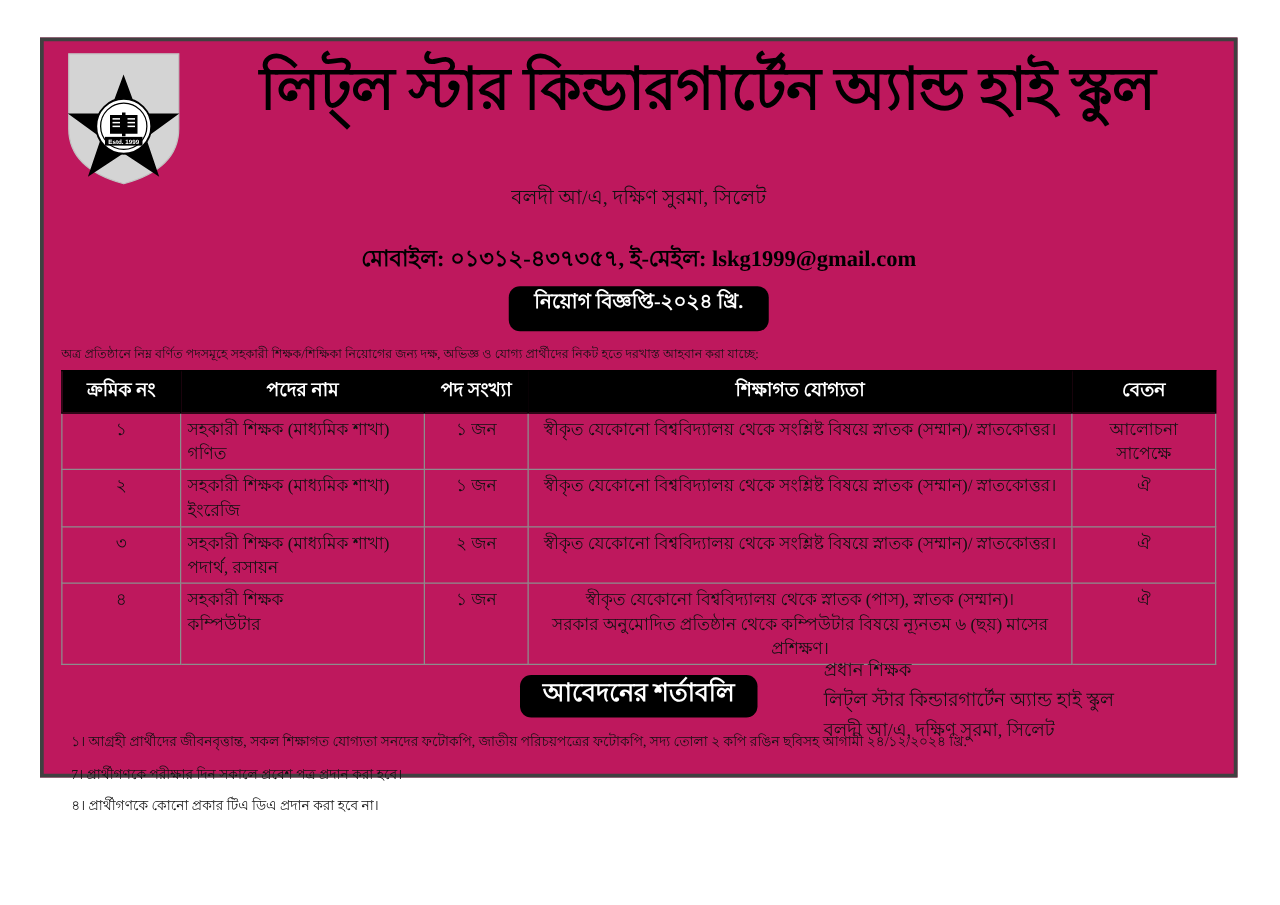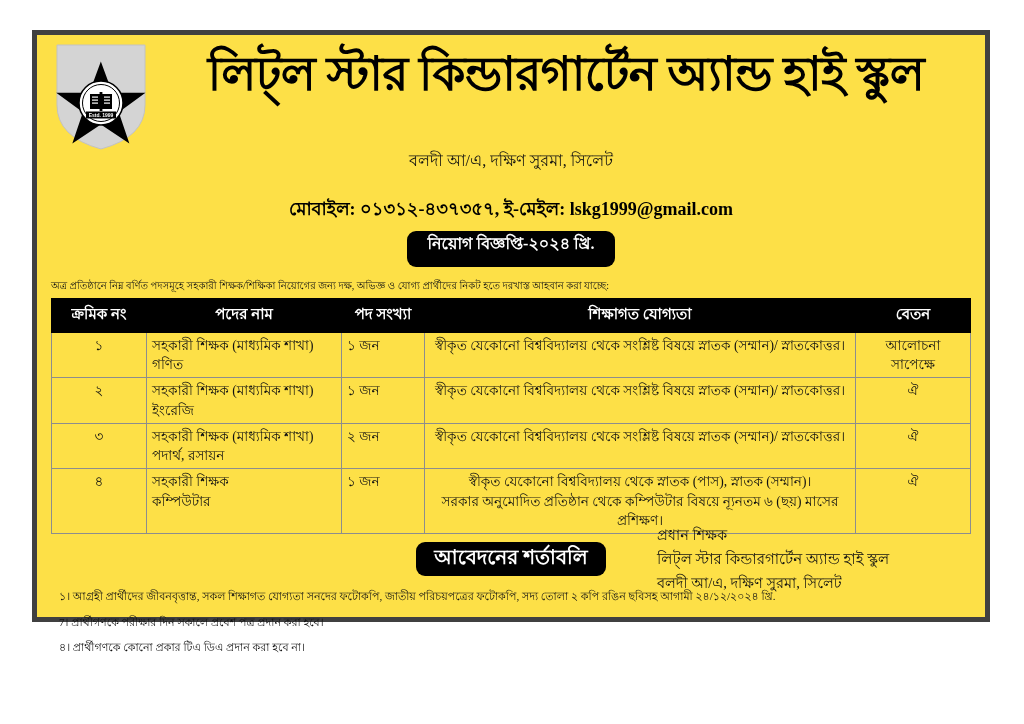--- a/index.html
+++ b/index.html
@@ -14,23 +14,23 @@
     color: #111111;
     overflow: hidden;
   }
 
   .page {
     position: absolute;
     left: 32px;
     top: 30px;
     width: 958px;
     height: 592px;
-    border: 5px solid #404040;
+    border: 3px solid #404040;
     box-sizing: border-box;
-    background: #fde047;
+    background: #be185d;
   }
 
   
   .header {
     position: relative;
     height: 112px;
   }
   .logo {
     position: absolute;
     left: 16px;
@@ -137,21 +137,21 @@
     padding: 3px 4px 5px 4px;
   }
   table.jobs tbody td {
     font-size: 13.6px;
     color: #111;
     line-height: 1.42;
     height: 38px;
   }
   .c-sl   { width: 86px;  text-align: center; }
   .c-post { width: 186px; text-align: left; }
-  .c-num  { width: 74px;  }
+  .c-num  { width: 74px;  text-align: center; }
   .c-qual { text-align: center; }
   .c-pay  { width: 106px; text-align: center; margin-top: 45px; }
   td.c-sl { font-size: 14px; padding-top: 4px; }
   td.c-num { padding-top: 4px; }
   td.c-pay { padding-top: 4px; }
   .qual-line { display: block; }
   .post-line { display: block; }
 
   
   .conds {

